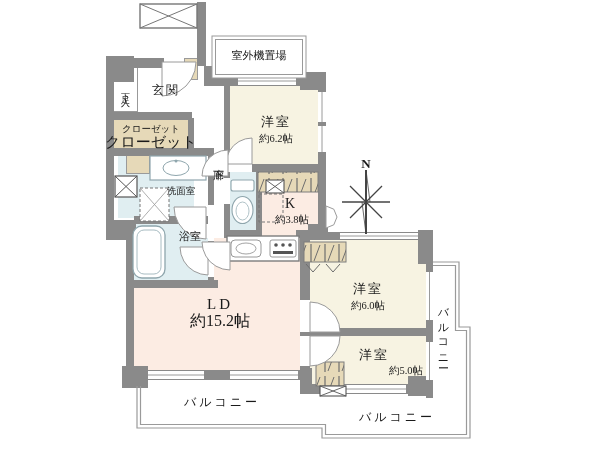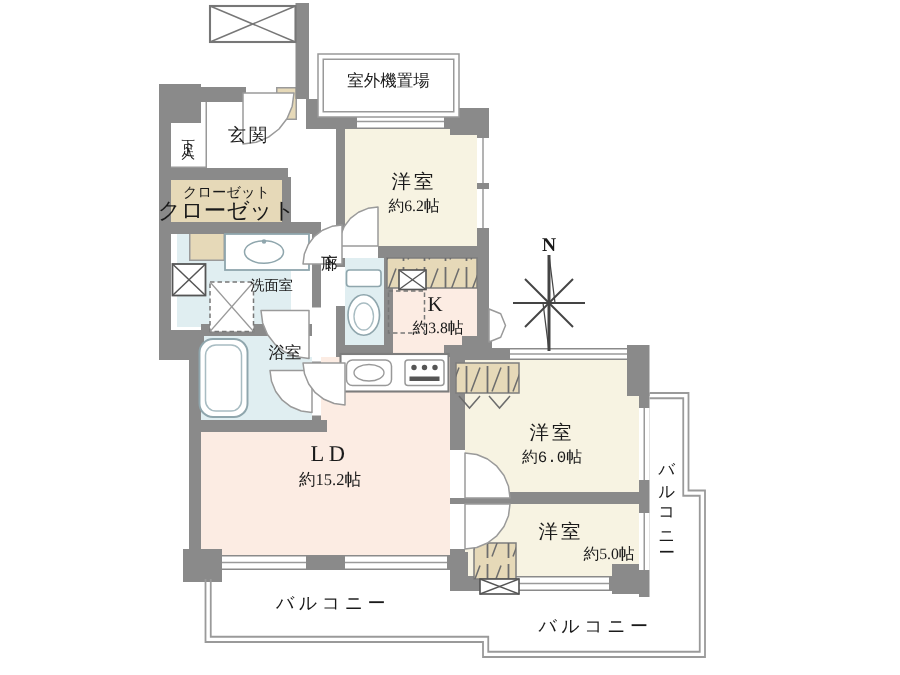--- a/index.html
+++ b/index.html
@@ -221,24 +221,24 @@
   <div class="lbl" style="left:190px;top:236px;font-size:11px;">浴室</div>
   <div class="lbl" style="left:259px;top:55px;font-size:11px;">室外機置場</div>
 
   <div class="lbl" style="left:276px;top:121px;font-size:13px;letter-spacing:2px;">洋室</div>
   <div class="lbl" style="left:276px;top:139px;font-size:10.5px;">約6.2帖</div>
 
   <div class="lbl" style="left:290px;top:204px;font-size:14px;">K</div>
   <div class="lbl" style="left:292px;top:220px;font-size:10.5px;">約3.8帖</div>
 
   <div class="lbl" style="left:220px;top:304px;font-size:15px;letter-spacing:3px;">LD</div>
-  <div class="lbl" style="left:220px;top:321px;font-size:11px;">約15.2帖</div>
+  <div class="lbl" style="left:220px;top:321px;font-size:16px;">約15.2帖</div>
 
   <div class="lbl" style="left:368px;top:288px;font-size:13px;letter-spacing:2px;">洋室</div>
-  <div class="lbl" style="left:368px;top:306px;font-size:10.5px;font-family:Liberation Mono, monospace;">約6.0帖</div>
+  <div class="lbl" style="left:368px;top:306px;font-size:10.5px;">約6.0帖</div>
 
   <div class="lbl" style="left:374px;top:354px;font-size:13px;letter-spacing:2px;">洋室</div>
   <div class="lbl" style="left:374px;top:371px;font-size:10.5px;margin-left:32px;">約5.0帖</div>
 
   <div class="lbl v" style="left:443px;top:333px;font-size:11px;letter-spacing:3px;">バルコニー</div>
   <div class="lbl" style="left:222px;top:402px;font-size:12px;letter-spacing:3px;">バルコニー</div>
   <div class="lbl" style="left:397px;top:417px;font-size:12px;letter-spacing:3px;">バルコニー</div>
 
   <div class="lbl" style="left:366px;top:163px;font-size:13px;font-weight:bold;">N</div>
 </div>

